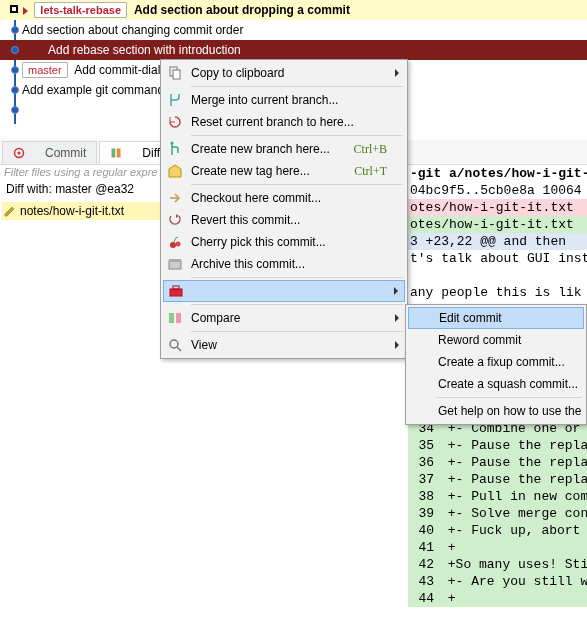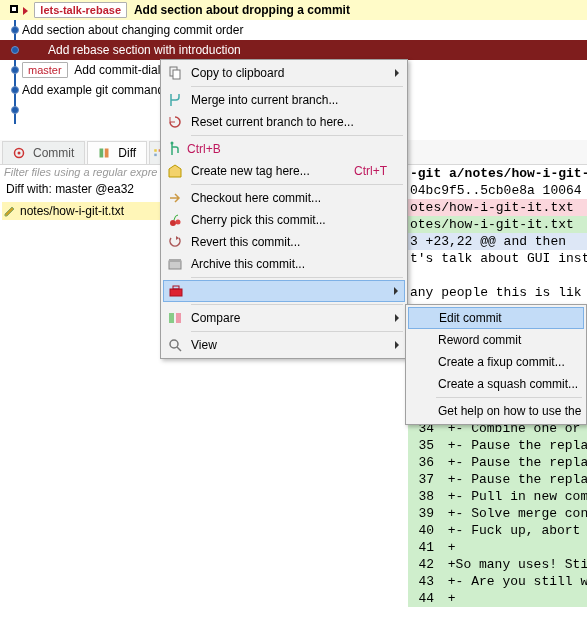--- a/index.html
+++ b/index.html
@@ -12,36 +12,36 @@
 .log-row.r2 { background: #7f1d1d; color: #fff; padding-left: 48px; }
 .log-row .dot { position: absolute; left: 11px; top: 6px; width: 8px; height: 8px; border-radius: 50%; background: #205cad; border: 1px solid #6b90c6; }
 .log-row.r0 .dot { background: #fff; border-radius: 0; border: 2px solid #000; left: 10px; top: 5px; }
 .log .vline { position: absolute; left: 14px; top: 14px; width: 2px; height: 110px; background: #205cad; }
 .branch-tag { display: inline-block; background: #fff; color: #c02030; border: 1px solid #b0b0b0; border-radius: 1px; padding: 0 5px; font-size: 11px; line-height: 15px; height: 16px; margin-right: 4px; font-weight: normal; }
 .branch-tag.bold { font-weight: bold; }
 .arrow-mark { display: inline-block; width: 0; height: 0; border-top: 4px solid transparent; border-bottom: 4px solid transparent; border-left: 5px solid #c02030; margin: 0 3px 0 1px; vertical-align: middle; }
 
 
 .tabbar { position: absolute; top: 140px; left: 0; right: 0; height: 25px; background: #f7f7f7; border-bottom: 1px solid #d8d8d8; display: flex; align-items: flex-end; padding-left: 2px; }
-.tab { display: inline-flex; align-items: center; gap: 8px; height: 23px; padding: 0 10px; border: 1px solid #d8d8d8; border-bottom: none; background: #fdfdfd; margin-right: 2px; font-size: 12px; cursor: default; }
+.tab { display: inline-flex; align-items: center; gap: 20px; height: 23px; padding: 0 10px; border: 1px solid #d8d8d8; border-bottom: none; background: #fdfdfd; margin-right: 2px; font-size: 12px; cursor: default; }
 .tab.inactive { background: #eef0f0; color: #555; }
 .tab .ic { width: 12px; height: 12px; display:inline-block; }
 
 
 .sidehead { position: absolute; top: 166px; left: 4px; font-style: italic; color: #999; font-size: 11px; }
 .diffwith { position: absolute; top: 182px; left: 6px; font-size: 12px; }
 .file-row { position: absolute; top: 202px; left: 2px; width: 158px; background: #fff6b8; height: 18px; line-height: 18px; padding-left: 18px; font-size: 12px; }
 .file-row .pencil { position: absolute; left: 2px; top: 2px; width: 12px; height: 12px; }
 
 
 .ctxmenu { position: absolute; top: 59px; left: 160px; width: 248px; background: #f2f2f2; border: 1px solid #a0a0a0; box-shadow: 2px 2px 4px rgba(0,0,0,0.25); padding: 2px; z-index: 20; }
 .mrow { display: flex; align-items: center; height: 22px; position: relative; }
 .mrow .icon { width: 24px; text-align: center; }
 .mrow .label { flex: 1; padding-left: 4px; }
-.mrow .accel { color: #be185d; padding-right: 18px; }
+.mrow .accel { color: #4d7c0f; padding-right: 18px; font-family: Liberation Serif, serif; }
 .mrow .sub { position: absolute; right: 6px; }
 .mrow.highlight { background: #c3dcf7; border: 1px solid #7eb1e6; height: 22px; }
 .msep { height: 1px; background: #d4d4d4; margin: 2px 2px 2px 28px; }
 .icon svg { width: 16px; height: 16px; vertical-align: middle; }
 .subarrow { display:inline-block; width: 0; height: 0; border-top: 4px solid transparent; border-bottom: 4px solid transparent; border-left: 4px solid #333; }
 
 
 .submenu { position: absolute; top: 304px; left: 405px; width: 182px; background: #f2f2f2; border: 1px solid #a0a0a0; box-shadow: 2px 2px 4px rgba(0,0,0,0.25); padding: 2px; z-index: 21; }
 .submenu .mrow { padding-left: 6px; }
 .submenu .mrow .label { padding-left: 24px; }
@@ -155,53 +155,54 @@
           <path d="M3 3 v5 h5" stroke="#b44" fill="none"></path>
         </svg></span>
     <span class="label">Reset current branch to here...</span>
   </div>
   <div class="msep"></div>
   <div class="mrow">
     <span class="icon"><svg viewBox="0 0 16 16">
           <path d="M5 2 v12 M5 6 h4 a2 2 0 0 1 2 2 v4" stroke="#3a7" fill="none" stroke-width="1.5"></path>
           <circle cx="5" cy="2" r="1.5" fill="#3a7"></circle>
         </svg></span>
+    <span class="label">Create new branch here...</span>
     <span class="accel">Ctrl+B</span>
   </div>
   <div class="mrow">
     <span class="icon"><svg viewBox="0 0 16 16">
           <path d="M2 6 L8 2 L14 6 L14 14 L2 14 Z" fill="#f3d26b" stroke="#b90"></path>
         </svg></span>
     <span class="label">Create new tag here...</span>
     <span class="accel">Ctrl+T</span>
   </div>
   <div class="msep"></div>
   <div class="mrow">
     <span class="icon"><svg viewBox="0 0 16 16">
           <path d="M3 8 h8 M8 4 l4 4 -4 4" stroke="#c94" fill="none" stroke-width="1.5"></path>
         </svg></span>
     <span class="label">Checkout here commit...</span>
+  </div>
+  <div class="mrow">
+    <span class="icon"><svg viewBox="0 0 16 16">
+          <path d="M12 4 a5 5 0 1 1 -8 0" stroke="#a55" fill="none" stroke-width="1.5"></path>
+          <path d="M9 2 l3 2 -3 2" fill="#a55"></path>
+        </svg></span>
+    <span class="label">Revert this commit...</span>
   </div>
   <div class="mrow">
     <span class="icon"><svg viewBox="0 0 16 16">
           <circle cx="6" cy="11" r="3" fill="#c33"></circle>
           <circle cx="11" cy="10" r="2.5" fill="#d44"></circle>
           <path d="M7 8 Q8 3 11 3" stroke="#3a3" fill="none"></path>
         </svg></span>
     <span class="label">Cherry pick this commit...</span>
   </div>
   <div class="mrow">
     <span class="icon"><svg viewBox="0 0 16 16">
-          <path d="M12 4 a5 5 0 1 1 -8 0" stroke="#a55" fill="none" stroke-width="1.5"></path>
-          <path d="M9 2 l3 2 -3 2" fill="#a55"></path>
-        </svg></span>
-    <span class="label">Revert this commit...</span>
-  </div>
-  <div class="mrow">
-    <span class="icon"><svg viewBox="0 0 16 16">
           <rect x="2" y="5" width="12" height="8" fill="#ccc" stroke="#888"></rect>
           <rect x="2" y="3" width="12" height="3" fill="#aaa"></rect>
         </svg></span>
     <span class="label">Archive this commit...</span>
   </div>
   <div class="msep"></div>
   <div class="mrow highlight">
     <span class="icon"><svg viewBox="0 0 16 16">
           <rect x="2" y="6" width="12" height="7" fill="#d23" stroke="#a12"></rect>
           <rect x="5" y="3" width="6" height="3" fill="none" stroke="#a12"></rect>

